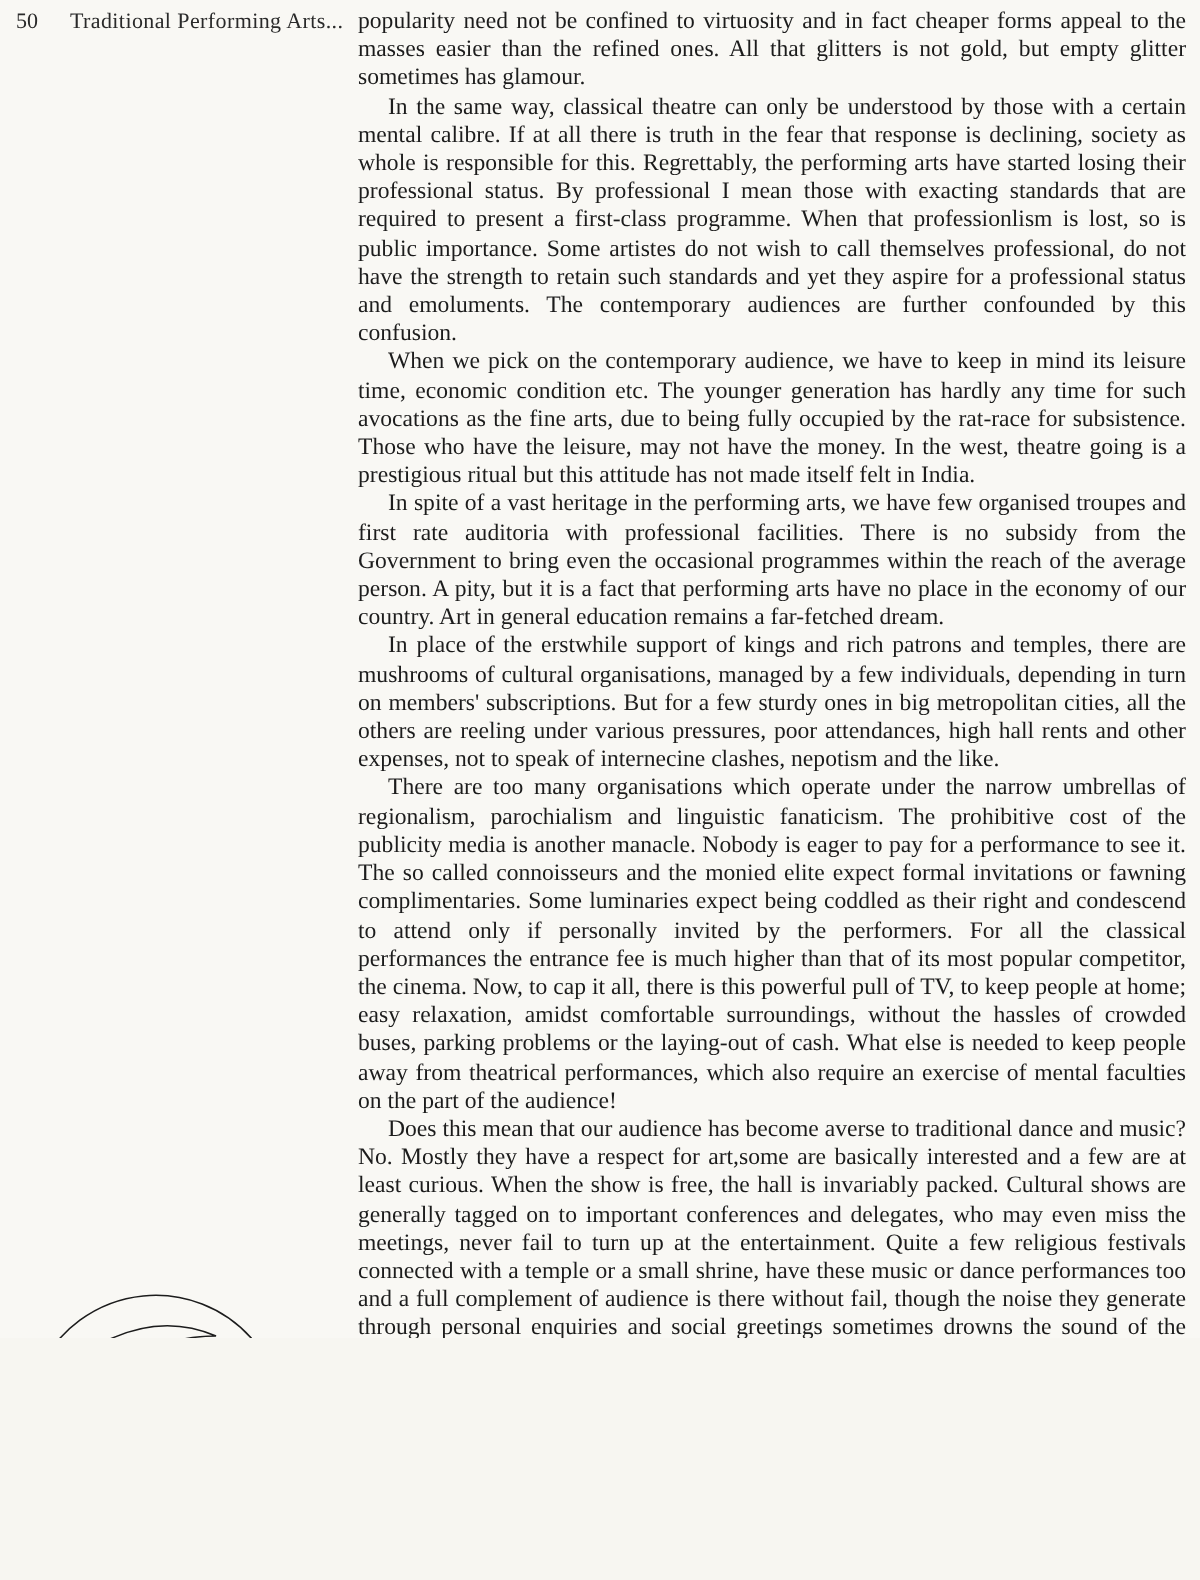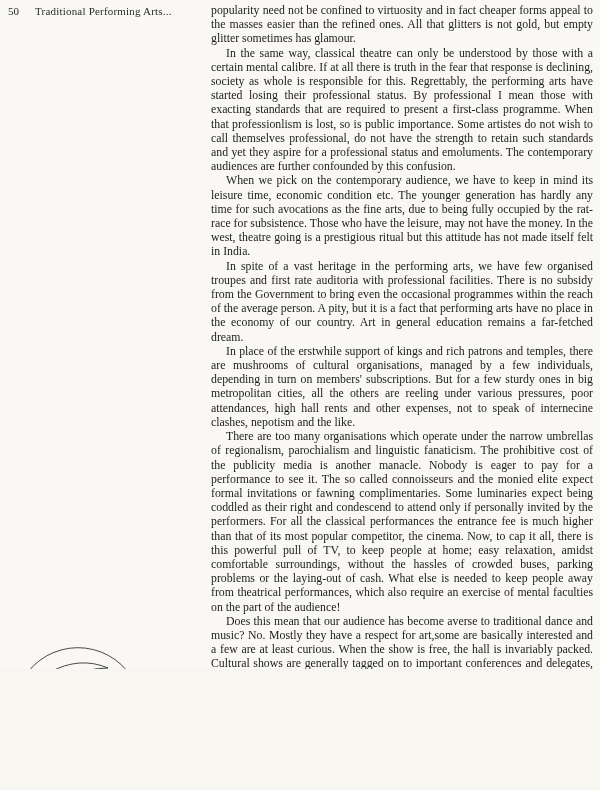--- a/index.html
+++ b/index.html
@@ -36,21 +36,21 @@
   .text-block {
     position: absolute;
     top: 3px;
     left: 179px;
     width: 414px;
     font-size: 11.8px;
     line-height: 14.2px;
     text-align: justify;
     color: #1c1c1c;
   }
-  .para { text-indent: 15px; margin-left: 32px; }
+  .para { text-indent: 15px; }
   .para.first { text-indent: 0; }
   .ornament {
     position: absolute;
     left: 4px;
     top: 642px;
     width: 156px;
     height: 148px;
   }
   .ornament svg { display: block; }
 </style>

